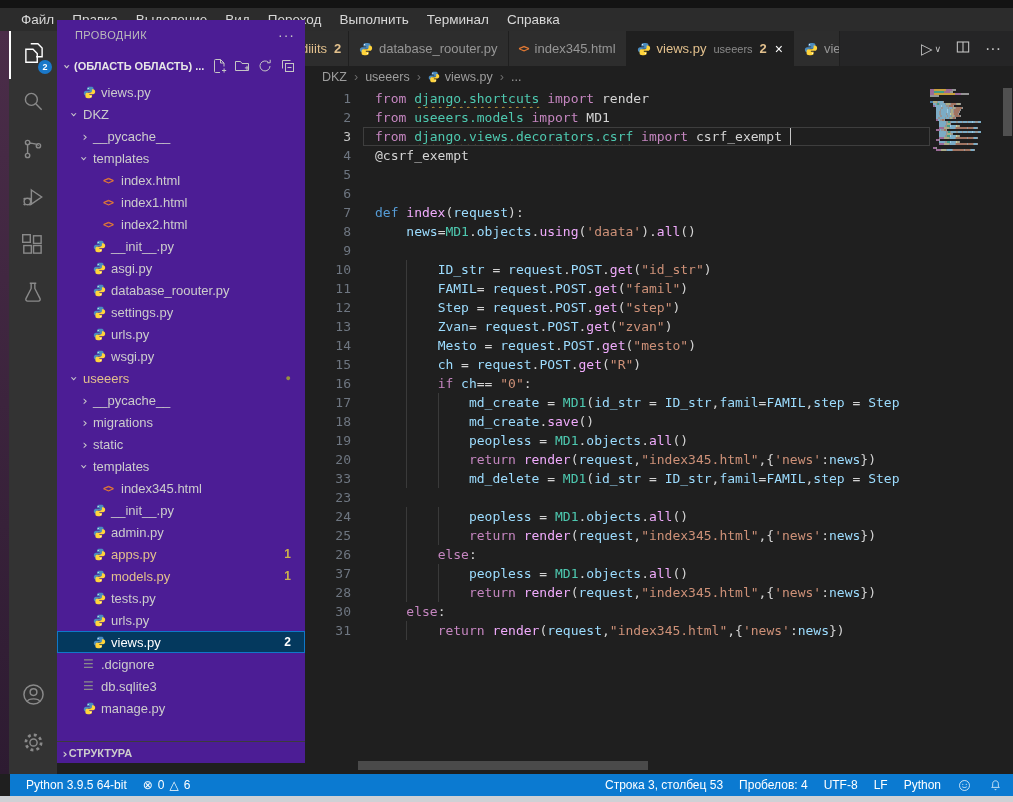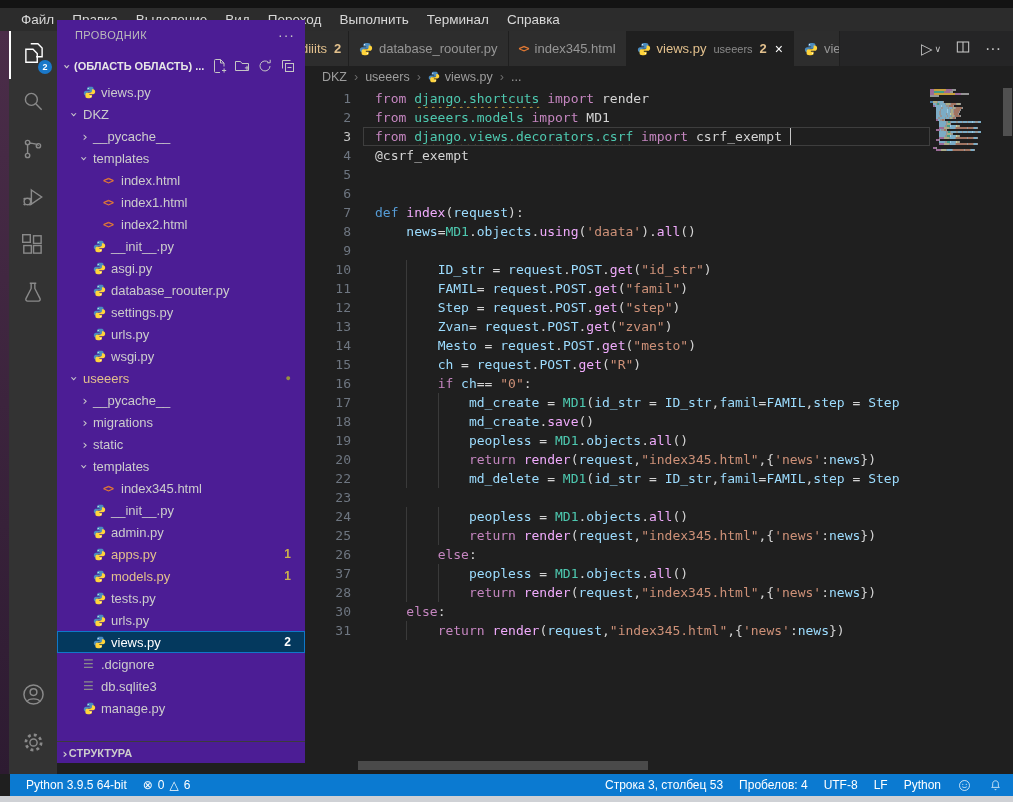--- a/index.html
+++ b/index.html
@@ -666,21 +666,21 @@
           </div>
           <div class="cl">
             <span class="ln">19</span>
             <span class="ct"><span class="guide" style="left: 4ch;"></span><span class="guide" style="left: 8ch;"></span><span class="tk-w">            </span><span class="tk-v">peopless</span><span class="tk-w"> = </span><span class="tk-t">MD1</span><span class="tk-w">.</span><span class="tk-v">objects</span><span class="tk-w">.</span><span class="tk-f">all</span><span class="tk-w">()</span></span>
           </div>
           <div class="cl">
             <span class="ln">20</span>
             <span class="ct"><span class="guide" style="left: 4ch;"></span><span class="guide" style="left: 8ch;"></span><span class="tk-w">            </span><span class="tk-k">return </span><span class="tk-f">render</span><span class="tk-w">(</span><span class="tk-v">request</span><span class="tk-w">,</span><span class="tk-s">"index345.html"</span><span class="tk-w">,{</span><span class="tk-s">'news'</span><span class="tk-w">:</span><span class="tk-v">news</span><span class="tk-w">})</span></span>
           </div>
           <div class="cl">
-            <span class="ln">22</span>
+            <span class="ln">33</span>
             <span class="ct"><span class="guide" style="left: 4ch;"></span><span class="guide" style="left: 8ch;"></span><span class="tk-w">            </span><span class="tk-v">md_delete</span><span class="tk-w"> = </span><span class="tk-t">MD1</span><span class="tk-w">(</span><span class="tk-v">id_str</span><span class="tk-w"> = </span><span class="tk-v">ID_str</span><span class="tk-w">,</span><span class="tk-v">famil</span><span class="tk-w">=</span><span class="tk-v">FAMIL</span><span class="tk-w">,</span><span class="tk-v">step</span><span class="tk-w"> = </span><span class="tk-v">Step</span></span>
           </div>
           <div class="cl">
             <span class="ln">23</span>
           </div>
           <div class="cl">
             <span class="ln">24</span>
             <span class="ct"><span class="guide" style="left: 4ch;"></span><span class="guide" style="left: 8ch;"></span><span class="tk-w">            </span><span class="tk-v">peopless</span><span class="tk-w"> = </span><span class="tk-t">MD1</span><span class="tk-w">.</span><span class="tk-v">objects</span><span class="tk-w">.</span><span class="tk-f">all</span><span class="tk-w">()</span></span>
           </div>
           <div class="cl">

